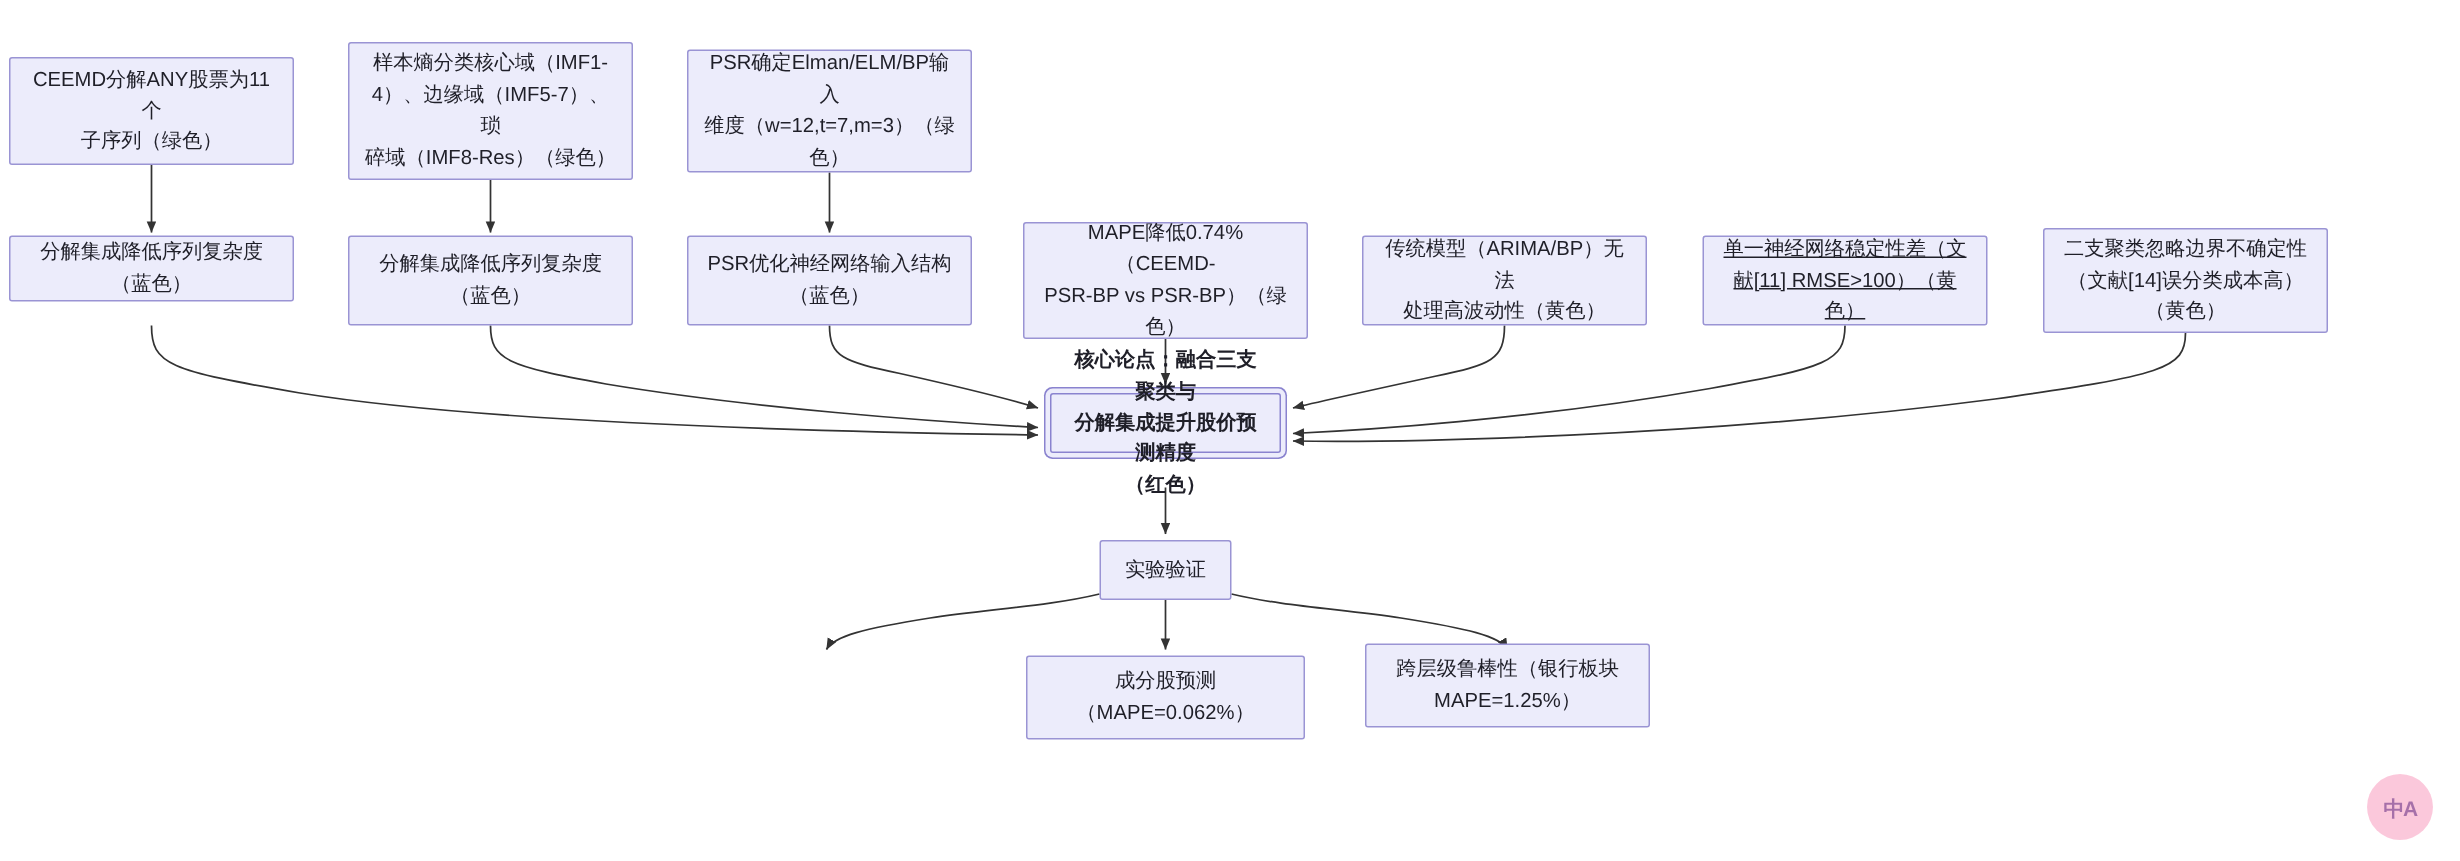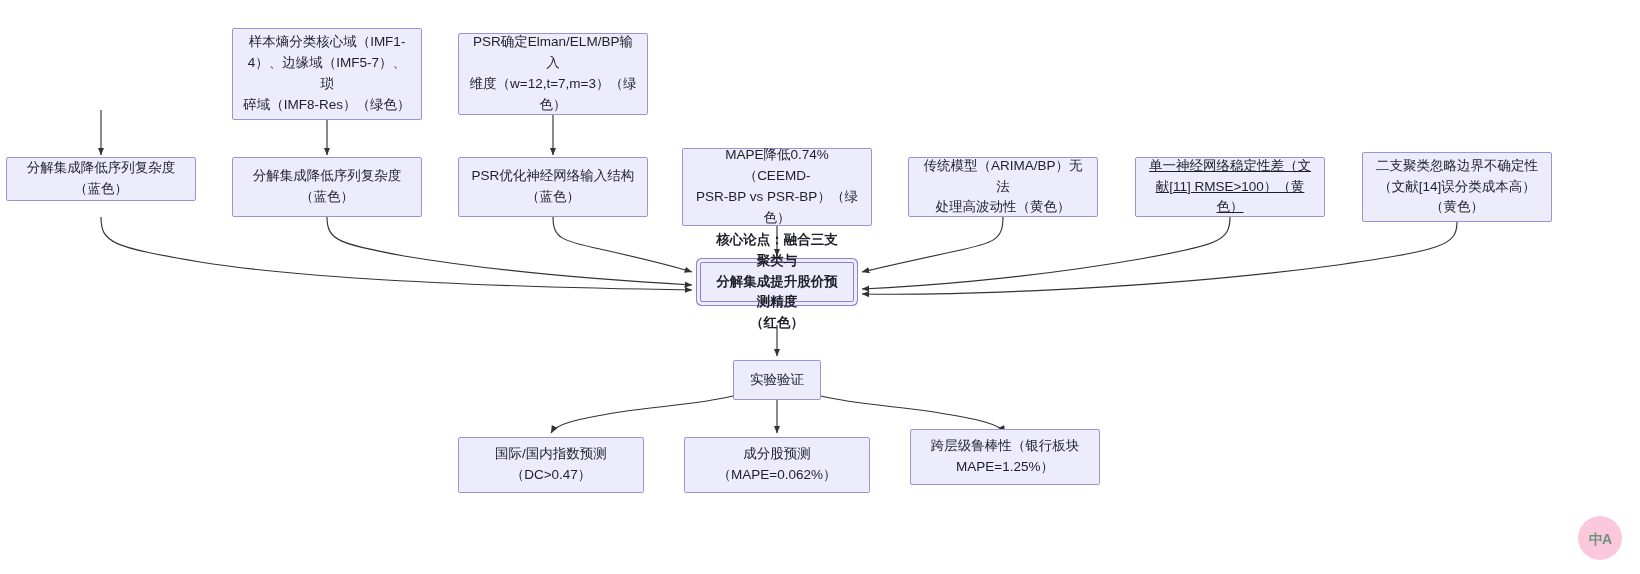--- a/index.html
+++ b/index.html
@@ -55,21 +55,21 @@
   .watermark {
     position: absolute;
     width: 44px;
     height: 44px;
     border-radius: 50%;
     background: #F9A8C6;
     opacity: .62;
     display: flex;
     align-items: center;
     justify-content: center;
-    color: #14532d;
+    color: #701a75;
     font-size: 14px;
     line-height: 1;
     font-weight: 700;
     z-index: 3;
     user-select: none;
   }
   .watermark .wm-inner {
     display: block;
     text-align: center;
     letter-spacing: -1px;
@@ -104,20 +104,24 @@
       <path d="M1457,222 C1457,246 1442,250 1330,266 C1130,292 930,295 862,294"></path>
 
       <path d="M777,325 L777,356"></path>
 
       <path d="M733,396 C700,404 660,406 620,412 C576,419 556,424 551,433"></path>
       <path d="M777,400 L777,433"></path>
       <path d="M821,396 C854,404 894,406 934,412 C978,419 1000,424 1005,433"></path>
     </g>
   </svg>
 
+  <div class="node" style="left:6px; top:38px; width:190px; height:72px;">
+    <span class="label">CEEMD分解ANY股票为11个
+子序列（绿色）</span>
+  </div>
 
   <div class="node" style="left:232px; top:28px; width:190px; height:92px;">
     <span class="label">样本熵分类核心域（IMF1-
 4）、边缘域（IMF5-7）、琐
 碎域（IMF8-Res）（绿色）</span>
   </div>
 
   <div class="node" style="left:458px; top:33px; width:190px; height:82px;">
     <span class="label">PSR确定Elman/ELM/BP输入
 维度（w=12,t=7,m=3）（绿
@@ -164,24 +168,20 @@
   <div class="node core" style="left:700px; top:262px; width:154px; height:40px;">
     <span class="label">核心论点：融合三支聚类与
 分解集成提升股价预测精度
 （红色）</span>
   </div>
 
   <div class="node" style="left:733px; top:360px; width:88px; height:40px;">
     <span class="label">实验验证</span>
   </div>
 
-  <div class="node" style="left:458px; top:437px; width:186px; height:56px;">
-    <span class="label">国际/国内指数预测
-（DC&gt;0.47）</span>
-  </div>
 
   <div class="node" style="left:684px; top:437px; width:186px; height:56px;">
     <span class="label">成分股预测
 （MAPE=0.062%）</span>
   </div>
 
   <div class="node" style="left:910px; top:429px; width:190px; height:56px;">
     <span class="label">跨层级鲁棒性（银行板块
 MAPE=1.25%）</span>
   </div>

